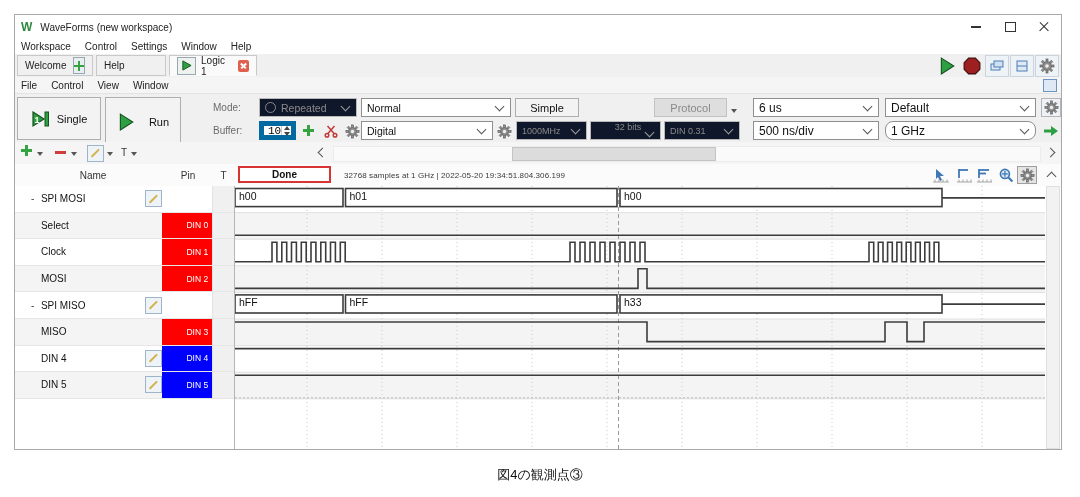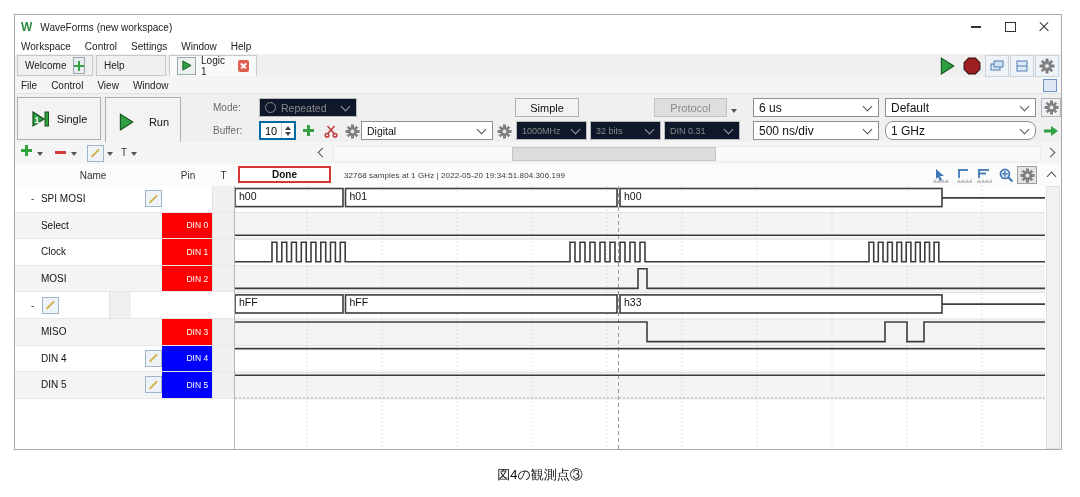--- a/index.html
+++ b/index.html
@@ -46,21 +46,21 @@
   .btn{position:absolute;box-sizing:border-box;border:1px solid #aeaeae;background:#f3f3f3;display:flex;align-items:center;justify-content:center;font-size:11px;color:#111;}
   .btn.big{font-size:11px;}
   .btn.active-blue{background:#fdba74;border:1px solid #5a9fd4;margin-top:44px;}
   .lbl{position:absolute;font-size:10px;color:#6b6b6b;}
   .dd{position:absolute;box-sizing:border-box;border:1px solid #8f8f8f;background:#fff;display:flex;align-items:center;font-size:10.5px;color:#111;padding-left:5px;}
   .dd.lg{font-size:12px;}
   .dd.dis{background:#0f172a;border-color:#b9b9b9;color:#8a8a8a;}
   .chev{margin-left:auto;margin-right:7px;width:6px;height:6px;border-right:1.4px solid #555;border-bottom:1.4px solid #555;transform:rotate(45deg);margin-top:-3px;flex:0 0 auto;}
   .dd.dis .chev{border-color:#9d9d9d;}
   .iconbtn{position:absolute;box-sizing:border-box;border:1px solid #b5b5b5;background:#eef2f6;display:flex;align-items:center;justify-content:center;}
-  .spin{position:absolute;box-sizing:border-box;border:2px solid #0369a1;background:#fff;display:flex;font-size:11px;}
+  .spin{position:absolute;box-sizing:border-box;border:5px solid #0369a1;background:#fff;display:flex;font-size:11px;font-family:Liberation Mono, monospace;}
   .spin .v{flex:1;display:flex;align-items:center;padding-left:4px;}
   .spin .arr{width:12px;border-left:1px solid #c9c9c9;display:flex;flex-direction:column;align-items:center;justify-content:center;gap:2px;}
   .tri-up{width:0;height:0;border-left:3.5px solid transparent;border-right:3.5px solid transparent;border-bottom:4px solid #444;}
   .tri-dn{width:0;height:0;border-left:3.5px solid transparent;border-right:3.5px solid transparent;border-top:4px solid #444;}
   .circ-icon{width:9px;height:9px;border:1.4px solid #8a8a8a;border-radius:50%;margin-right:5px;flex:0 0 auto;}
   .mini-caret{width:0;height:0;border-left:3.5px solid transparent;border-right:3.5px solid transparent;border-top:4.5px solid #555;}
   
   .strip{position:absolute;left:0;top:127px;right:0;height:22px;background:#f5f5f5;border-bottom:1px solid #d9d9d9;}
   .sicon{position:absolute;top:3px;display:flex;align-items:center;justify-content:center;}
   .gplus2{position:relative;width:11px;height:11px;}
@@ -212,20 +212,24 @@
       </div>
 
       <span class="lbl" style="left:198px;top:8px;">Mode:</span>
       <span class="lbl" style="left:198px;top:31px;">Buffer:</span>
 
       <div class="dd dis" style="left:244px;top:4px;width:98px;height:19px;">
         <span class="circ-icon"></span>
         <span>Repeated</span>
           <span class="chev"></span>
       </div>
+      <div class="dd" style="left:346px;top:4px;width:150px;height:19px;">
+        <span>Normal</span>
+          <span class="chev"></span>
+      </div>
       <div class="btn" style="left:500px;top:4px;width:64px;height:19px;">
           <span>Simple</span>
         </div>
       <div class="btn active-blue" style="left:567px;top:4px;width:69px;height:19px;">
           <span>Pulse</span>
         </div>
       <div class="btn" style="left:639px;top:4px;width:73px;height:19px;background:#dedede;color:#8a8a8a;border-color:#c2c2c2;">
           <span>Protocol</span>
         </div>
       <span class="mini-caret" style="position:absolute;left:716px;top:15px;"></span>
@@ -295,21 +299,21 @@
               <rect x="7" y="1" width="2" height="14" transform="rotate(-45 8 8)"></rect>
               <circle cx="8" cy="8" r="4.2"></circle>
             </g>
             <circle cx="8" cy="8" r="1.8" fill="#f0f0f0"></circle>
           </svg>
       </span>
       <div class="dd dis" style="left:501px;top:27px;width:71px;height:19px;font-size:9px;">
         <span>1000MHz</span>
           <span class="chev"></span>
       </div>
-      <div class="dd dis" style="left:575px;top:27px;width:71px;height:19px;font-size:9px;">
+      <div class="dd dis" style="left:575px;top:27px;width:71px;height:19px;font-size:9px;flex-direction:column;">
         <span>32 bits</span>
           <span class="chev"></span>
       </div>
       <div class="dd dis" style="left:649px;top:27px;width:76px;height:19px;font-size:9px;">
         <span>DIN 0.31</span>
           <span class="chev"></span>
       </div>
       <div class="dd lg" style="left:738px;top:27px;width:126px;height:19px;">
         <span>500 ns/div</span>
           <span class="chev"></span>
@@ -467,20 +471,21 @@
           </div>
           <div class="ch-row alt">
             <span class="c-exp"></span>
             <span class="c-name">MOSI</span>
             <span class="c-edit"></span>
             <span class="c-pin" style="background:#ff0000;color:#fff;">DIN 2</span>
             <span class="c-t"></span>
           </div>
           <div class="ch-row">
             <span class="c-exp">-</span>
+            <span class="c-name">SPI MISO</span>
             <span class="c-edit">
               <span class="pencil-btn">
                 <i class="pencil-lead"></i>
               </span>
             </span>
             <span class="c-pin" style=""></span>
             <span class="c-t"></span>
           </div>
           <div class="ch-row alt">
             <span class="c-exp"></span>

